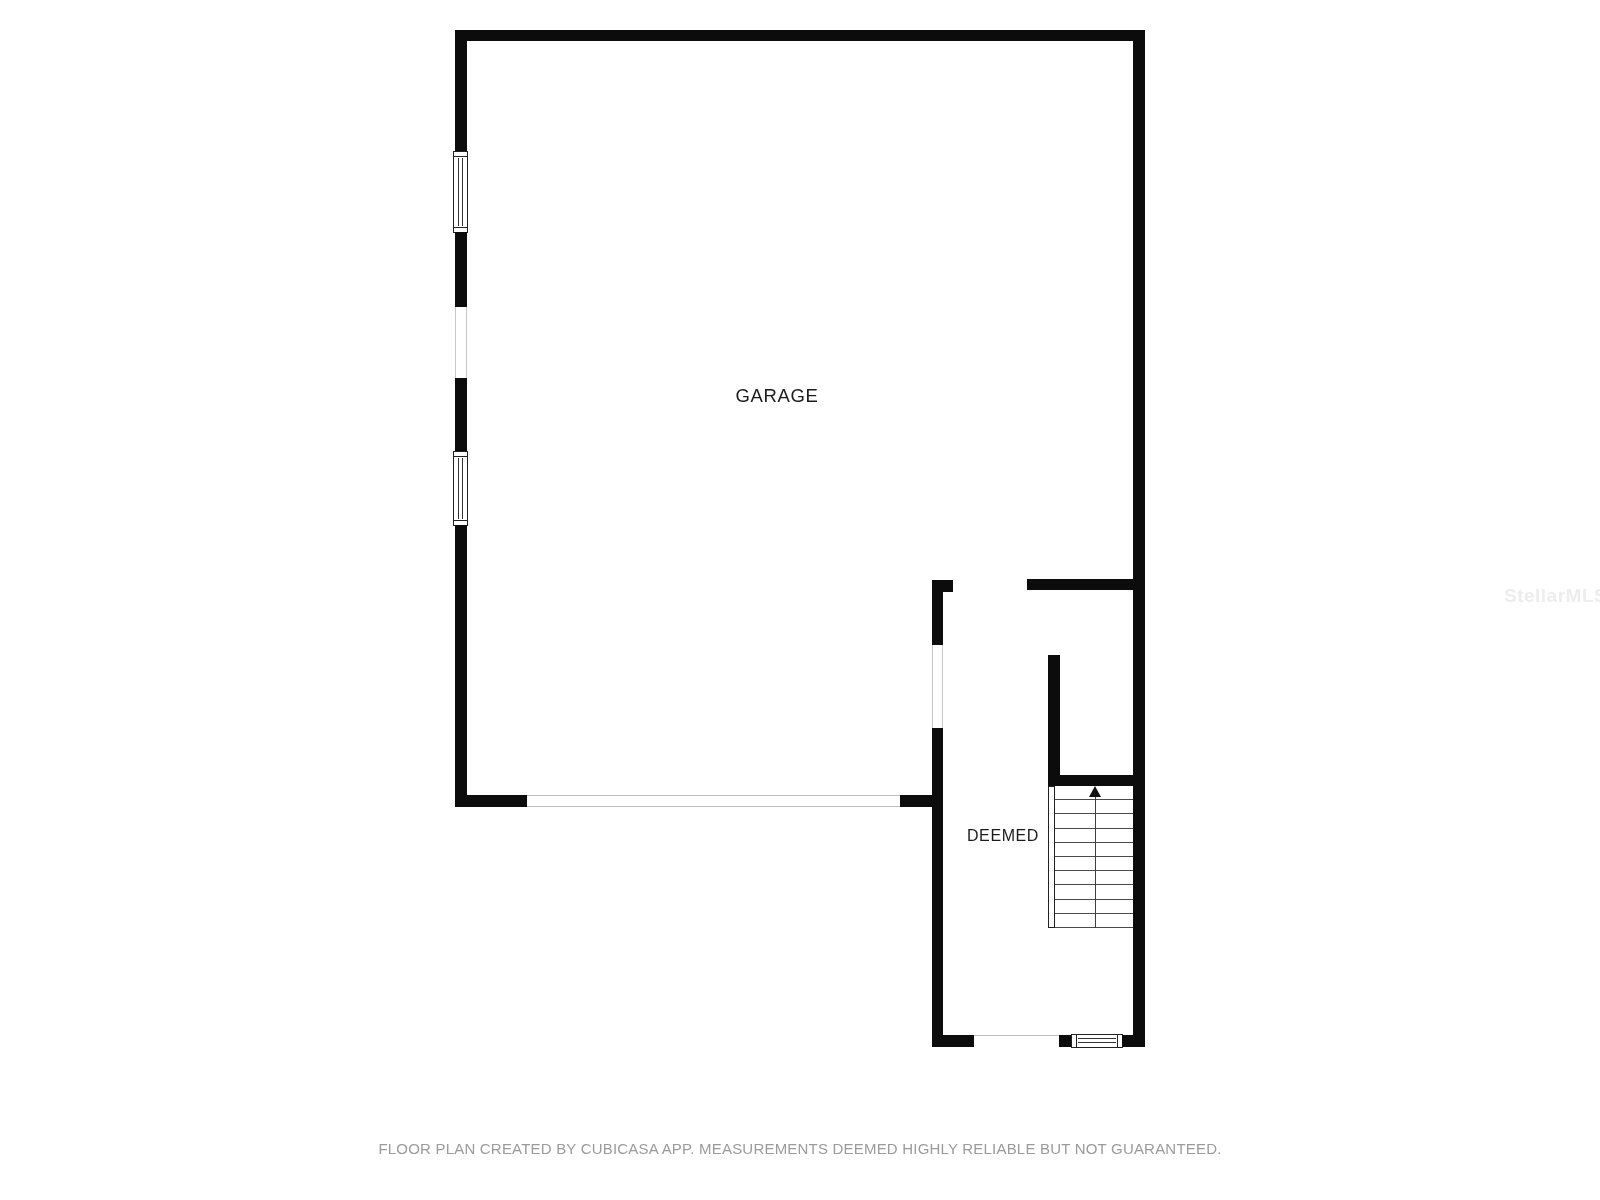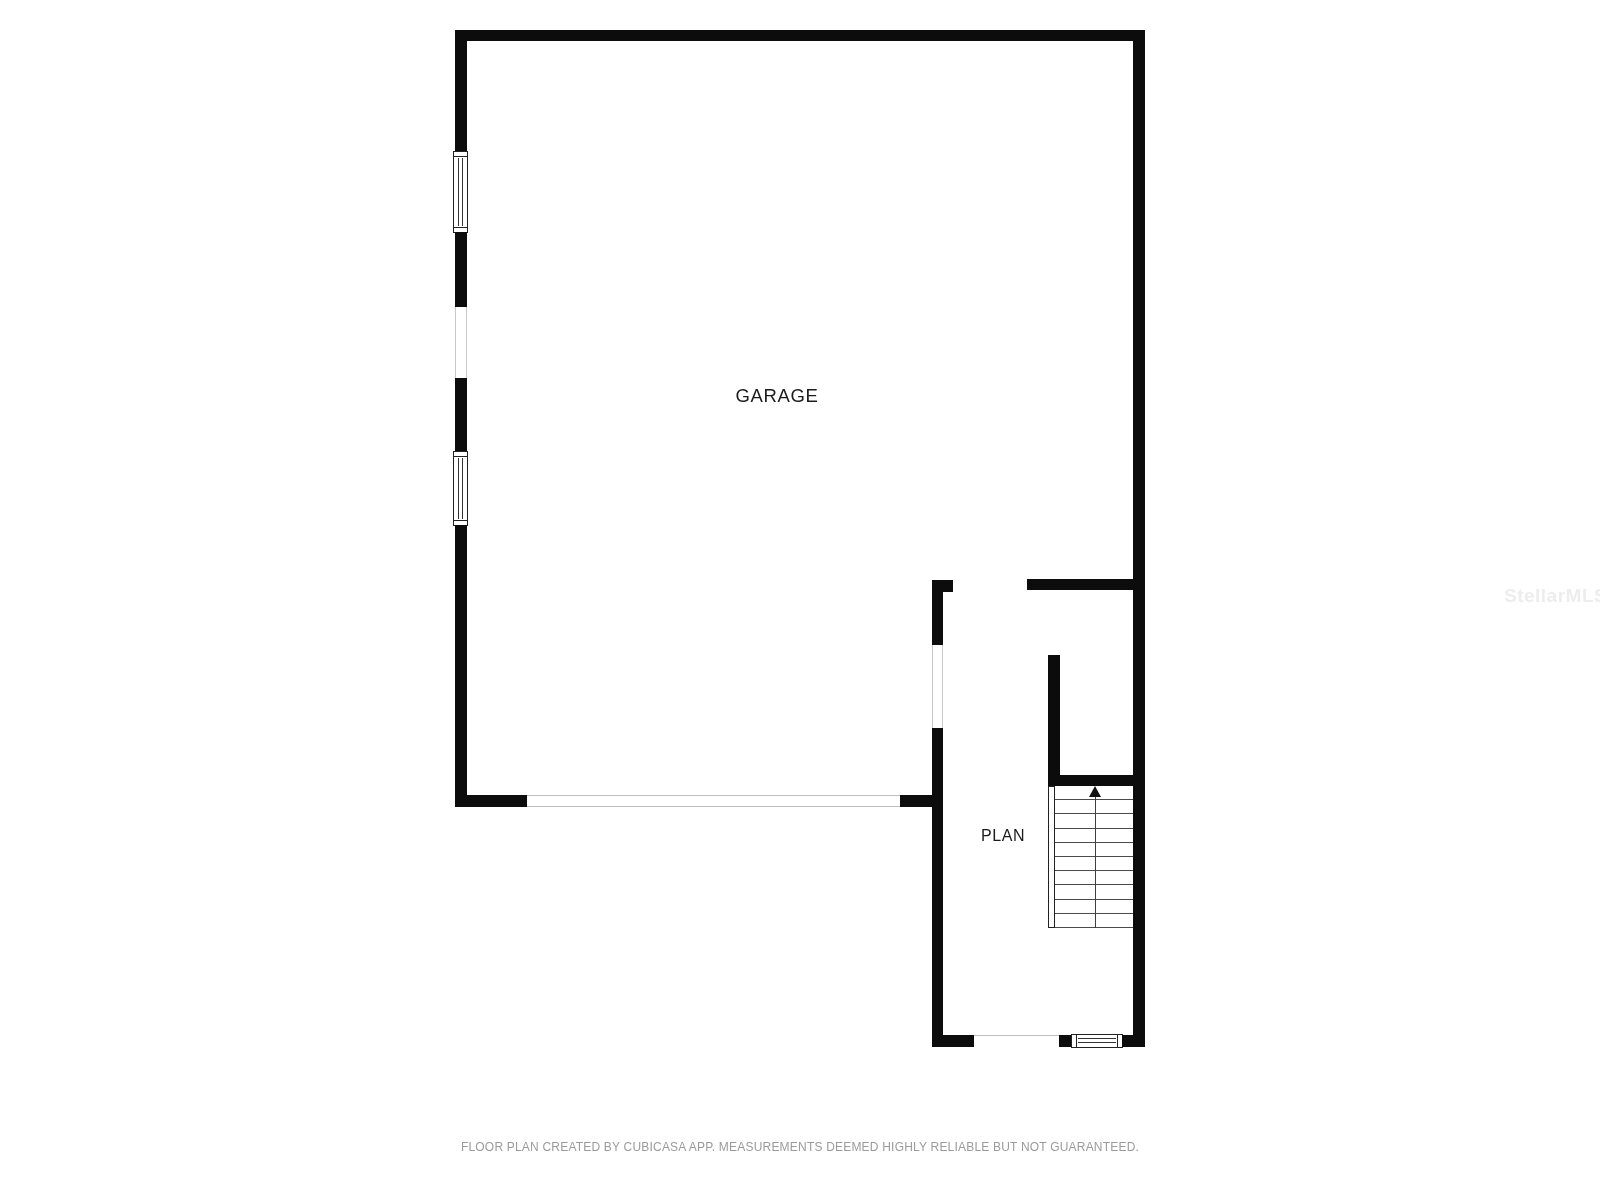--- a/index.html
+++ b/index.html
@@ -30,21 +30,21 @@
   }
   .stair-stringer{position:absolute;left:1048px;top:786px;width:7px;height:142px;background:#ffffff;border:1px solid #222;box-sizing:border-box;}
   .stair-center-line{position:absolute;left:1095px;top:797px;width:1.4px;height:131px;background:#3f3f3f;}
   .stair-arrow{position:absolute;left:1089px;top:786px;width:0;height:0;
     border-left:6px solid transparent;border-right:6px solid transparent;border-bottom:11px solid #111;}
   
   .room-label{position:absolute;color:#1b1b1b;text-align:center;letter-spacing:0.6px;}
   .label-garage{left:677px;top:385px;width:200px;font-size:18.5px;}
   .label-foyer{left:943px;top:827px;width:120px;font-size:16px;}
   .watermark{position:absolute;left:1504px;top:585px;font-size:19px;font-weight:700;letter-spacing:0.5px;color:#ededed;}
-  .footer{position:absolute;left:0;right:0;top:1140px;text-align:center;font-size:12px;color:#9b9b9b;letter-spacing:0.2px;}
+  .footer{position:absolute;left:0;right:0;top:1140px;text-align:center;font-size:15px;color:#9b9b9b;letter-spacing:0.2px;}
 </style>
 </head>
 <body>
 
 <div class="plan">
 
   <div class="wall" style="left:455px;top:30px;width:690px;height:11px"></div>
 
   <div class="wall" style="left:455px;top:30px;width:12px;height:122px"></div>
   <div class="window-v" style="left:453px;top:151px;width:15px;height:82px">
@@ -87,17 +87,17 @@
     <div class="pane"></div>
   </div>
   <div class="wall" style="left:1122px;top:1035px;width:23px;height:12px"></div>
 
   <div class="stair-stringer"></div>
   <div class="stairs"></div>
   <div class="stair-center-line"></div>
   <div class="stair-arrow"></div>
 
   <div class="room-label label-garage">GARAGE</div>
-  <div class="room-label label-foyer">PLAN</div>
+  <div class="room-label label-foyer">DEEMED</div>
 </div>
 
 <div class="watermark">StellarMLS</div>
 <div class="footer">FLOOR PLAN CREATED BY CUBICASA APP. MEASUREMENTS DEEMED HIGHLY RELIABLE BUT NOT GUARANTEED.</div>
 
 </body></html>

